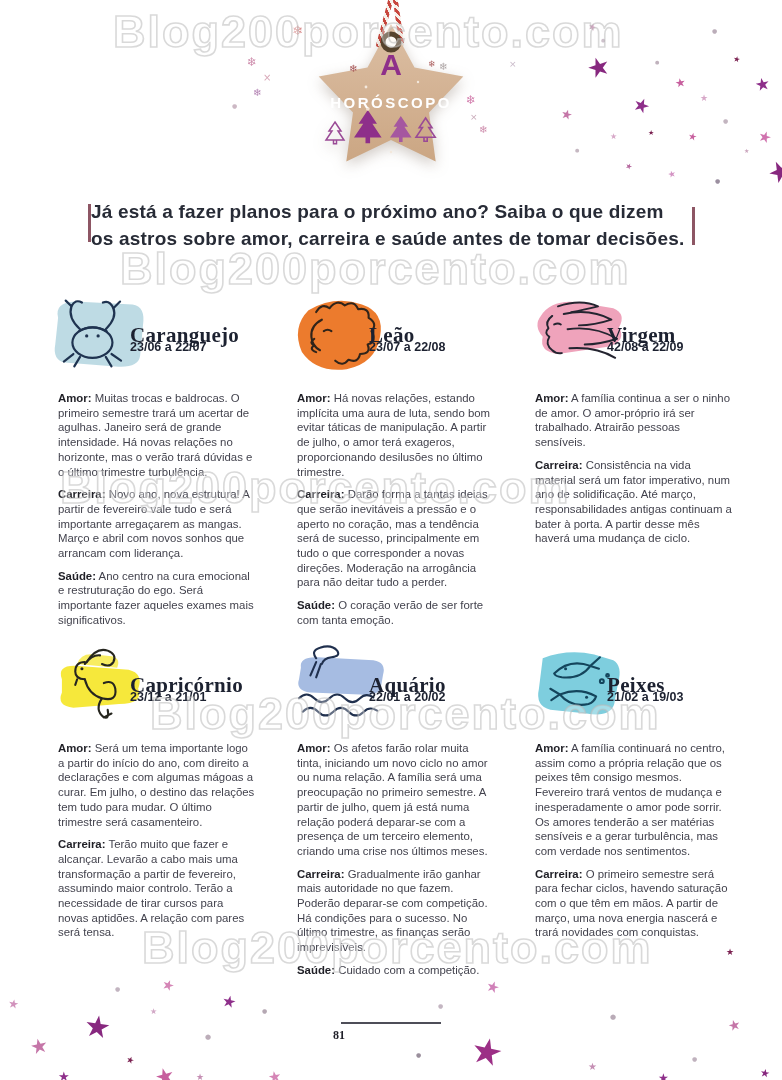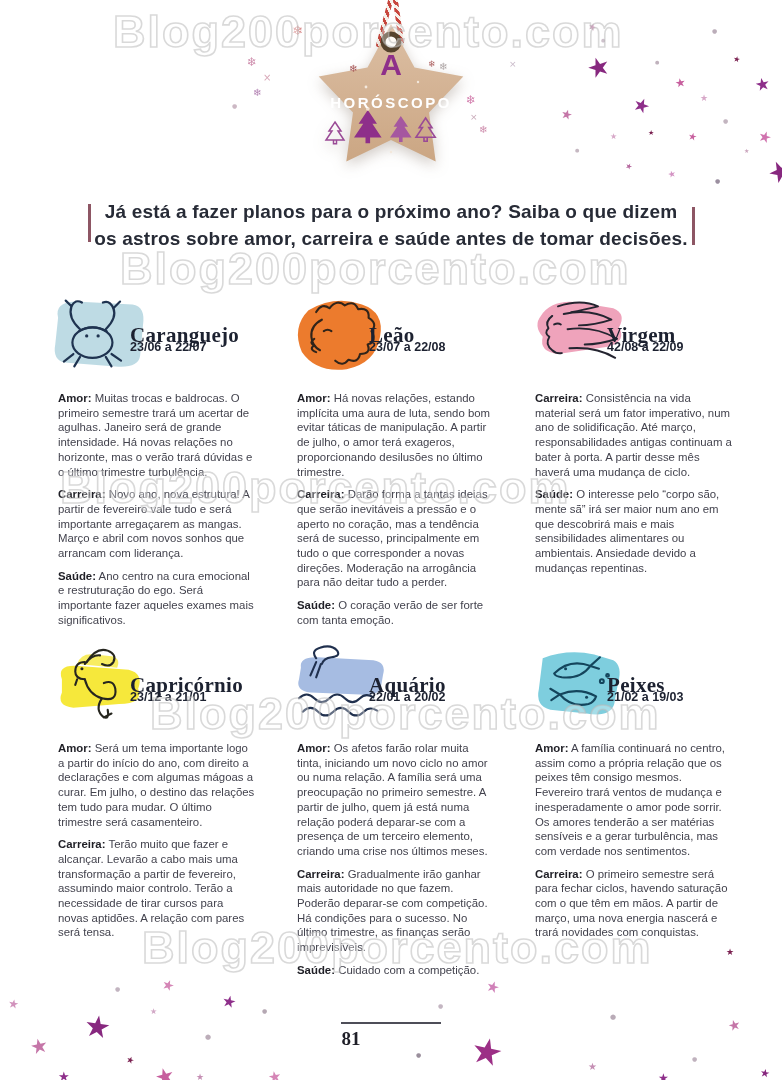--- a/index.html
+++ b/index.html
@@ -18,41 +18,41 @@
   .strand.s1{left:86px;top:-14px;transform:rotate(15deg);}
   .strand.s2{left:100px;top:-15px;transform:rotate(-8deg);}
   .tag-star{position:absolute;left:0;top:0;width:190px;height:160px;z-index:1;
             filter:drop-shadow(0 5px 7px rgba(90,70,50,.28));}
   .brand{position:absolute;top:38px;left:0;width:100%;text-align:center;z-index:2;
          font-weight:900;font-size:30px;color:#8e2f8a;line-height:1;}
   .tag-label{position:absolute;top:82px;left:0;width:100%;text-align:center;z-index:2;
              color:#fff;font-weight:800;font-size:15px;letter-spacing:2.5px;}
 
   
-  .headline{position:absolute;left:91px;top:198px;width:600px;text-align:center;z-index:3;
+  .headline{position:absolute;left:91px;top:198px;width:600px;text-align:left;z-index:3;
             font-weight:700;font-size:19px;line-height:27px;color:#272b36;letter-spacing:.2px;}
   .hbar{position:absolute;width:3px;height:38px;background:#8d5664;z-index:3;}
   .hbar.left{left:88px;top:204px;}
   .hbar.right{left:692px;top:207px;}
 
   
   .card{position:absolute;width:214px;z-index:3;}
   .sign-head{position:relative;height:88px;}
   .sign-icon{position:absolute;left:-2px;top:0;width:106px;height:82px;}
   .sign-name{position:absolute;left:80px;top:30px;margin:0;font-family:"Liberation Serif",serif;
              font-weight:700;font-size:21px;color:#1c2130;letter-spacing:.3px;white-space:nowrap;}
   .sign-dates{position:absolute;left:80px;top:47px;font-weight:700;font-size:12.5px;color:#1c2130;text-align:center;}
   .sign-text{position:absolute;top:90px;left:0;width:214px;font-size:11.4px;line-height:14.7px;color:#42424d;}
   .sign-text p{margin:8px;}
   .sign-text b{color:#1f1f26;}
 
   
   .foot-rule{position:absolute;left:341px;top:1022px;width:100px;height:2px;background:#4e4e58;z-index:3;}
-  .page-number{position:absolute;left:16px;top:1028px;width:670px;text-align:center;z-index:3;
-               font-family:"Liberation Serif",serif;font-weight:700;font-size:19px;color:#1f1f28;}
+  .page-number{position:absolute;left:4px;top:1028px;width:670px;text-align:center;z-index:3;
+               font-family:"Liberation Serif",serif;font-weight:700;font-size:12px;color:#1f1f28;}
 
   
   .decor{position:absolute;line-height:1;z-index:4;font-family:"DejaVu Sans",sans-serif;pointer-events:none;}
   svg .stroke{fill:none;stroke-linecap:round;stroke-linejoin:round;}
 </style>
 </head>
 <body>
 
 <div class="page">
 
@@ -162,22 +162,22 @@
           <path d="M34,14 Q58,6 76,14 Q60,18 48,20"></path>
           <path d="M40,22 Q68,16 90,28 Q72,34 56,34"></path>
           <path d="M44,38 Q72,34 96,48 Q78,54 62,54"></path>
           <path d="M46,58 Q74,56 94,68"></path>
         </g>
       </svg>
       <h2 class="sign-name">Virgem</h2>
       <div class="sign-dates">42/08 a 22/09</div>
     </div>
     <div class="sign-text">
+      <p><b>Amor:</b> <span>A família continua a ser o ninho de amor. O amor-próprio irá ser trabalhado. Atrairão pessoas sensíveis.</span></p>
       <p><b>Carreira:</b> <span>Consistência na vida material será um fator imperativo, num ano de solidificação. Até março, responsabilidades antigas continuam a bater à porta. A partir desse mês haverá uma mudança de ciclo.</span></p>
-      <p><b>Saúde:</b> <span>O interesse pelo “corpo são, mente sã” irá ser maior num ano em que descobrirá mais e mais sensibilidades alimentares ou ambientais. Ansiedade devido a mudanças repentinas.</span></p>
     </div>
   </section>
 
   <section class="card" style="left:50px;top:643px">
     <div class="sign-head">
       <svg class="sign-icon" viewBox="0 0 110 86">
         <path d="M14,38 Q8,22 32,24 L84,28 Q100,32 94,48 Q100,64 74,64 L26,68 Q8,66 14,52 Z" fill="#f6e83b"></path>
         <path d="M30,22 Q34,10 48,12 L66,14 Q76,16 72,26 Z" fill="#f6e83b" opacity=".8"></path>
         <g class="stroke" stroke="#26261f" stroke-width="2.2">
           <path d="M40,20 Q50,4 62,8 Q72,12 68,20 Q64,26 56,22"></path>

